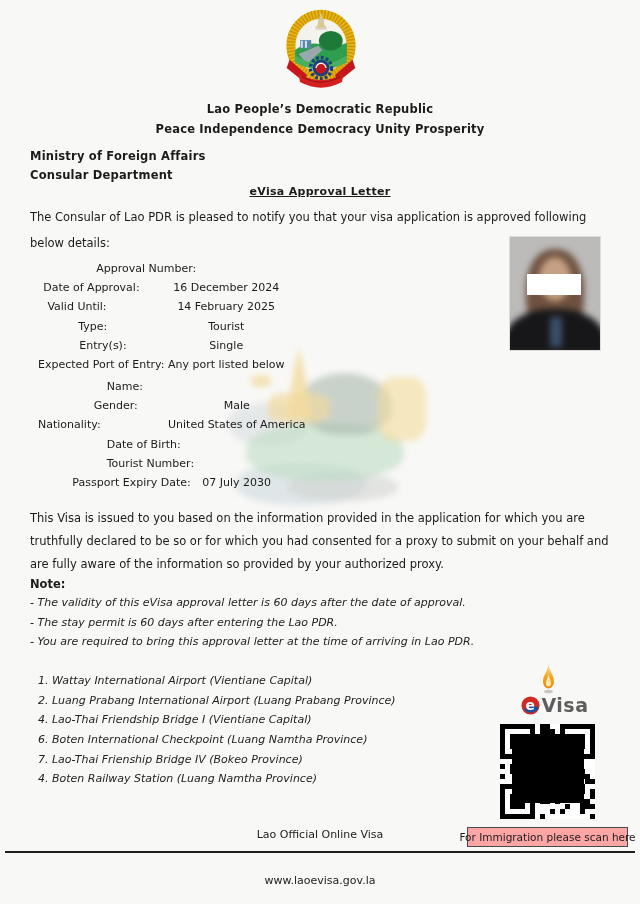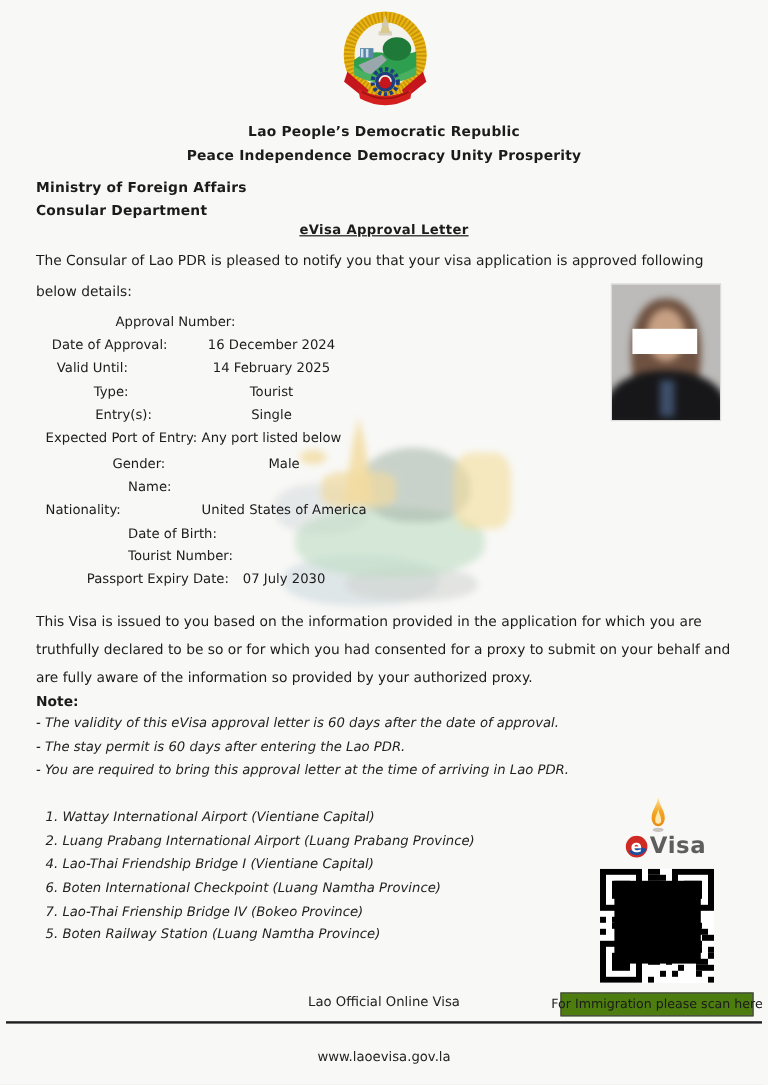--- a/index.html
+++ b/index.html
@@ -52,21 +52,21 @@
 
   
   .evisa-logo { left:512px; top:694px; width:86px; text-align:center; }
   .evisa-logo .word { font-size:19px; font-weight:bold; color:#5f5e5e; letter-spacing:.5px; display:inline-flex; align-items:center; }
   .evisa-logo svg { vertical-align:middle; margin-right:1px; }
   .flame { left:541px; top:664px; }
 
   
   .qr { left:500px; top:724px; width:95px; height:95px; background:#fff; }
 
-  .scanbox { left:467px; top:827px; width:161px; height:20px; border:1.5px solid #4a4a4a; background:#4d7c0f;
+  .scanbox { left:467px; top:827px; width:161px; height:20px; border:1.5px solid #4a4a4a; background:#fca5a5;
              display:flex; align-items:center; justify-content:center; font-size:10.5px; color:#1b1b1b; white-space:nowrap; }
 
   .rule { left:5px; right:5px; top:851px; height:2px; background:#1f1f1f; }
   .foot { font-size:11px; color:#222; }
 </style>
 </head>
 <body>
 
 <div class="page">
 
@@ -138,26 +138,26 @@
         <span class="val">Single</span>
       </div>
     <div class="frow">
         <span class="lbl">Expected Port of Entry:</span>
         <span class="val">Any port listed below</span>
       </div>
   </div>
 
   <div class="abs fields content" style="top:377px;">
     <div class="frow">
+        <span class="lbl">Name:</span>
+        <span class="val"></span>
+      </div>
+    <div class="frow">
         <span class="lbl">Gender:</span>
         <span class="val">Male</span>
-      </div>
-    <div class="frow">
-        <span class="lbl">Name:</span>
-        <span class="val"></span>
       </div>
     <div class="frow">
         <span class="lbl">Nationality:</span>
         <span class="val">United States of America</span>
       </div>
     <div class="frow">
         <span class="lbl">Date of Birth:</span>
         <span class="val"></span>
       </div>
     <div class="frow">
@@ -177,21 +177,21 @@
     <div>- The validity of this eVisa approval letter is 60 days after the date of approval.</div>
     <div>- The stay permit is 60 days after entering the Lao PDR.</div>
     <div>- You are required to bring this approval letter at the time of arriving in Lao PDR.</div>
   </div>
   <div class="abs notes ports content" style="top:671px;">
     <div>1. Wattay International Airport (Vientiane Capital)</div>
     <div>2. Luang Prabang International Airport (Luang Prabang Province)</div>
     <div>4. Lao-Thai Friendship Bridge I (Vientiane Capital)</div>
     <div>6. Boten International Checkpoint (Luang Namtha Province)</div>
     <div>7. Lao-Thai Frienship Bridge IV (Bokeo Province)</div>
-    <div>5. Boten Railway Station (Luang Namtha Province)</div>
+    <div>4. Boten Railway Station (Luang Namtha Province)</div>
   </div>
 
   <div class="abs photo content">
     <div class="blurwrap">
       <div class="hair"></div>
         <div class="face"></div>
         <div class="body"></div>
         <div class="collar"></div>
     </div>
     <div class="redact"></div>

